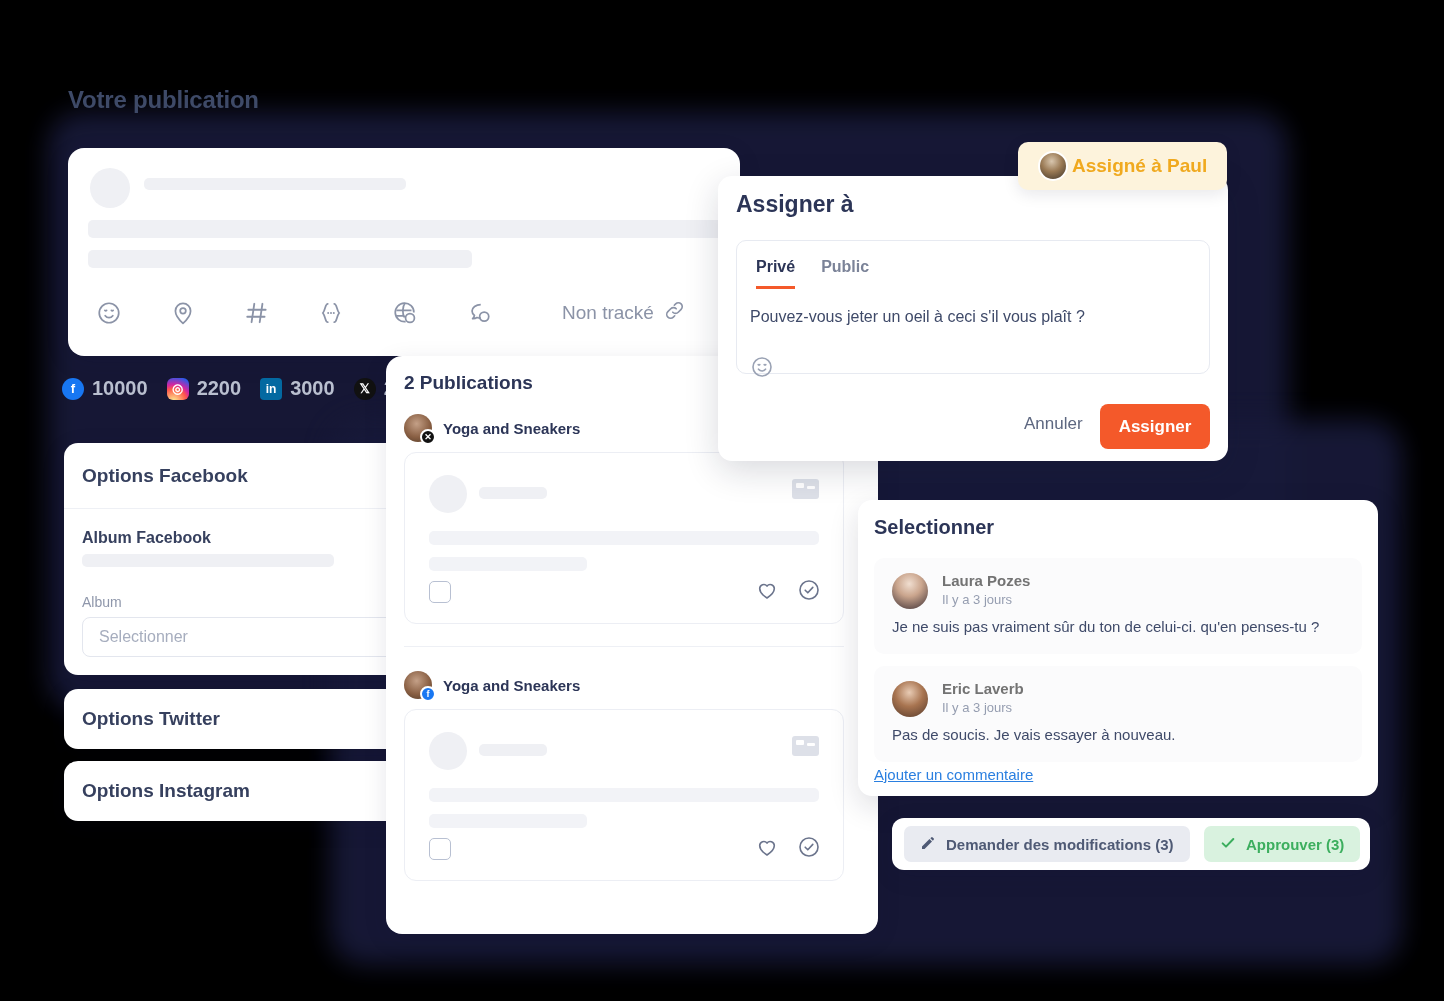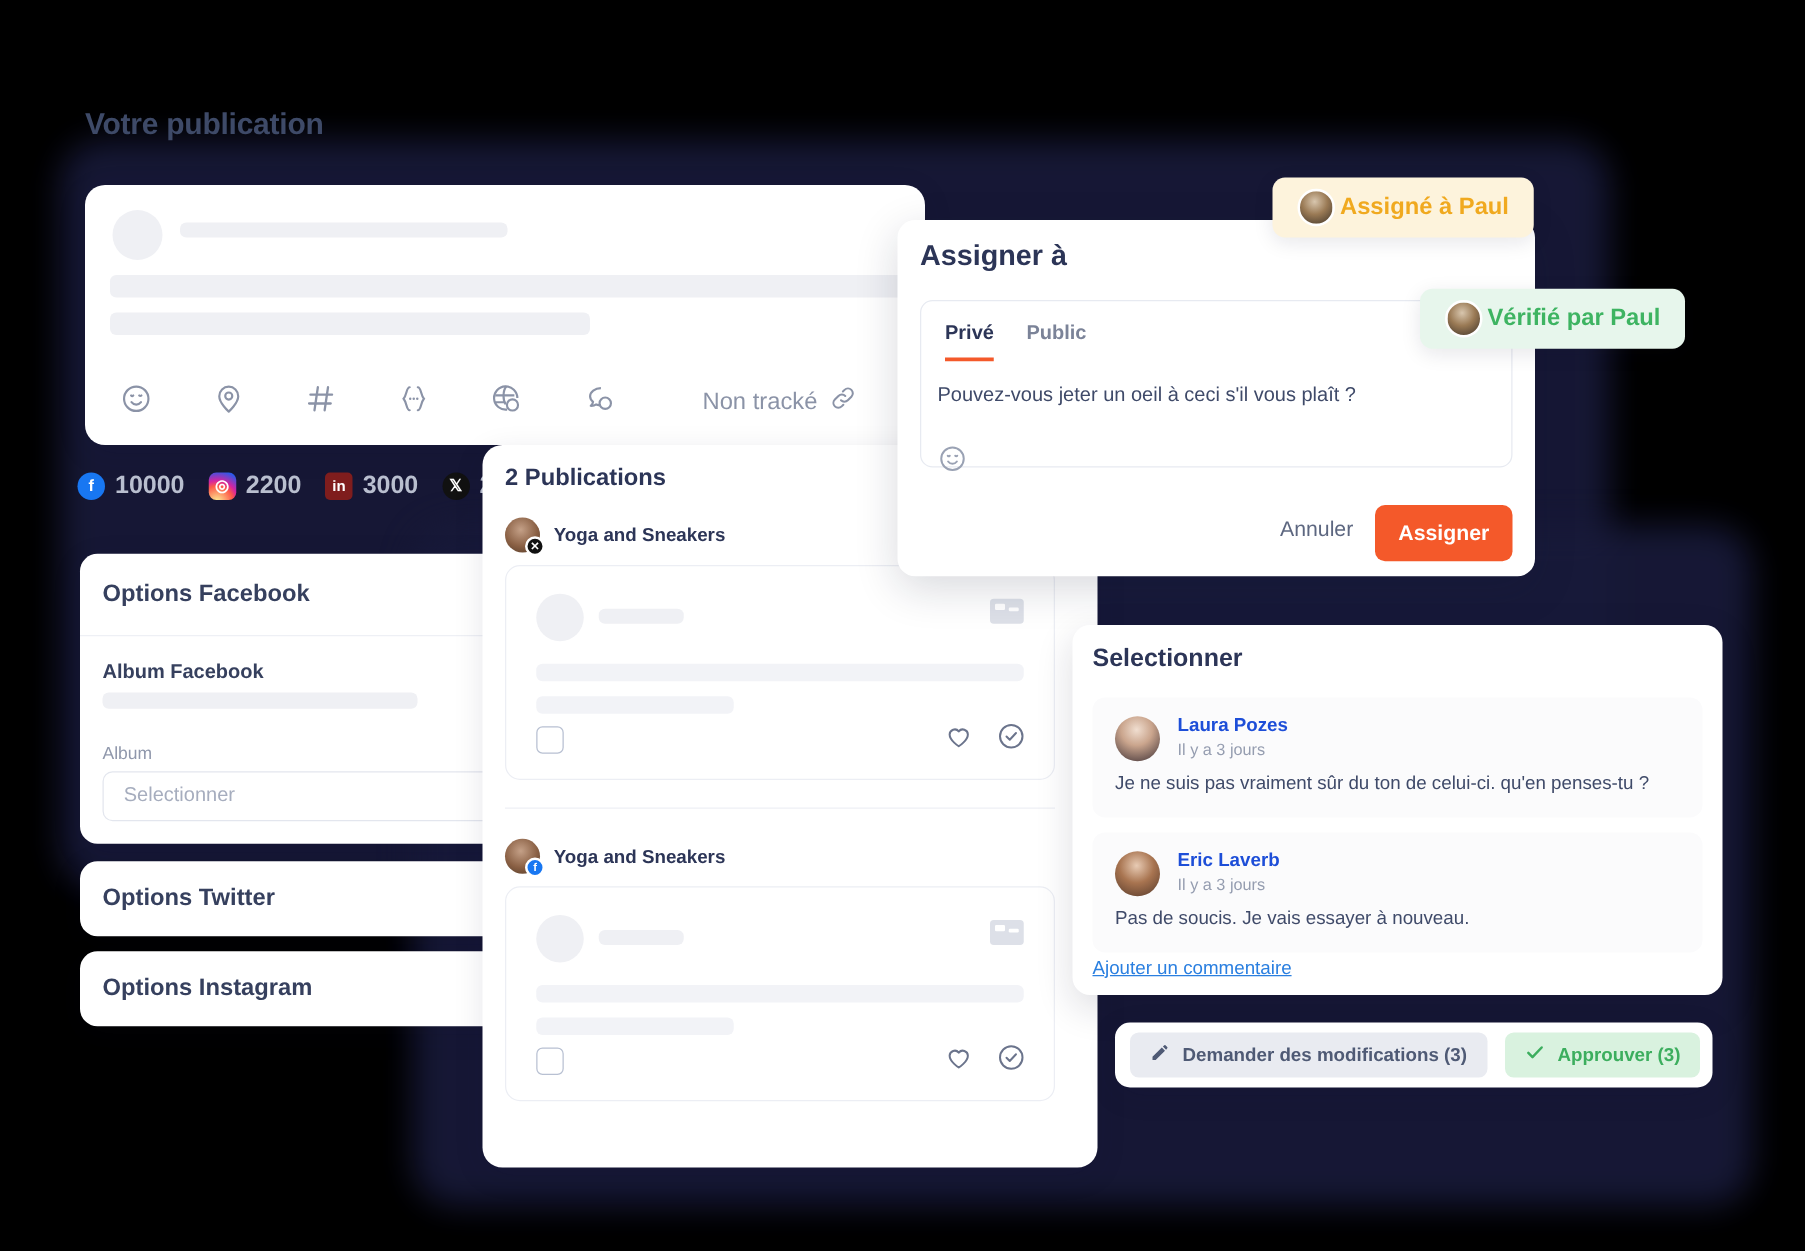--- a/index.html
+++ b/index.html
@@ -38,40 +38,40 @@
   }
 
   
   #composer { left: 68px; top: 148px; width: 672px; height: 208px; border-radius: 16px; }
   .ph-avatar { position:absolute; left:90px; top:168px; width:40px; height:40px; border-radius:50%; background:#eff0f4; }
   .ph-line { position:absolute; background:#eff0f4; border-radius:5px; }
   .pl1 { left:144px; top:178px; width:262px; height:12px; }
   .pl2 { left:88px;  top:220px; width:636px; height:18px; }
   .pl3 { left:88px;  top:250px; width:384px; height:18px; }
 
-  .toolbar { position:absolute; left:80px; top:290px; display:flex; align-items:flex-end; gap:16px; }
+  .toolbar { position:absolute; left:80px; top:290px; display:flex; align-items:center; gap:16px; }
   .tb-icon { width:58px; height:34px; display:flex; align-items:center; justify-content:center; color:#8b93a7; }
   .tb-icon svg { width:26px; height:26px; }
   .tb-text { display:flex; align-items:center; gap:9px; color:#8b93a7; font-size:19px; margin-left:38px; }
   .tb-text svg { width:23px; height:23px; }
   .wand-box {
     margin-left:30px; width:46px; height:46px; border:1.5px solid #e3e6ee; border-radius:11px;
     display:flex; align-items:center; justify-content:center; background:#fff;
   }
   .wand-box svg { width:25px; height:25px; }
 
   
   .counters { position:absolute; left:62px; top:377px; display:flex; align-items:center; gap:11px;
               font-size:20px; font-weight:700; color:#b9bfcf; }
   .counters .grp { display:flex; align-items:center; gap:8px; margin-right:8px; }
   .sbadge { width:22px; height:22px; border-radius:6px; display:flex; align-items:center; justify-content:center;
             color:#fff; font-size:13px; font-weight:700; flex:none; }
   .sb-fb { background:#1877f2; border-radius:50%; }
   .sb-ig { background: radial-gradient(circle at 30% 107%, #fdf497 0%, #fd5949 45%, #d6249f 60%, #285AEB 90%); }
-  .sb-li { background:#7f1d1d; border-radius:4px; font-size:12px; }
+  .sb-li { background:#0369a1; border-radius:4px; font-size:12px; }
   .sb-x  { background:#111; border-radius:50%; font-size:13px; }
 
   
   #optFb { left:64px; top:443px; width:384px; height:232px; }
   #optTw { left:64px; top:689px; width:384px; height:60px; }
   #optIg { left:64px; top:761px; width:384px; height:60px; }
   .panel-title { position:absolute; left:82px; font-size:19px; font-weight:700; color:#36405e; }
   .pt-fb { top:465px; }
   .pt-tw { top:708px; }
   .pt-ig { top:780px; }
@@ -148,21 +148,21 @@
   
   #comments { left:858px; top:500px; width:520px; height:296px; border-radius:14px;
               box-shadow:0 10px 30px rgba(18,22,52,.14); }
   .cm-title { position:absolute; left:874px; top:516px; font-size:20px; font-weight:700; color:#2c3557; }
   .cm-item { position:absolute; left:874px; width:488px; background:#fbfbfc; border-radius:10px; }
   .cm-1 { top:558px; height:96px; }
   .cm-2 { top:666px; height:96px; }
   .cm-ava { position:absolute; left:18px; top:15px; width:36px; height:36px; border-radius:50%; }
   .ava-laura { background: radial-gradient(circle at 48% 30%, #f0ded0 0%, #caa58d 40%, #3a2d33 100%); }
   .ava-eric  { background: radial-gradient(circle at 48% 32%, #e8cbb4 0%, #a87450 45%, #53382a 100%); }
-  .cm-name { position:absolute; left:68px; top:14px; font-size:15px; font-weight:700; color:#1d4ed8; }
+  .cm-name { position:absolute; left:68px; top:14px; font-size:15px; font-weight:700; color:#737373; }
   .cm-time { position:absolute; left:68px; top:34px; font-size:13px; color:#959db0; }
   .cm-text { position:absolute; left:18px; top:60px; right:14px; font-size:15px; color:#3f4a69; }
   .cm-add { position:absolute; left:874px; top:766px; font-size:15px; color:#2a7fe0;
             text-decoration:underline; cursor:pointer; }
 
   
   #approve { left:892px; top:818px; width:478px; height:52px; border-radius:12px; }
   .ab-btn { position:absolute; top:826px; height:36px; border-radius:7px; display:flex; align-items:center;
             gap:10px; padding:0 16px; font-size:15px; font-weight:700; border:none; font-family:inherit; cursor:pointer; }
   .ab-mod { left:904px; background:#e9ebf1; color:#4f5a75; }
@@ -358,24 +358,20 @@
         <path d="M14.2 9.6c.5.5 1.1.5 1.6 0"></path>
     </svg>
   </div>
   <button class="btn-cancel">Annuler</button>
   <button class="btn-assign">Assigner</button>
 
   <div class="chip chip-amber">
     <span class="ava ava-paul"></span>
     <span>Assigné à Paul</span>
   </div>
-  <div class="chip chip-green1">
-    <span class="ava ava-paul"></span>
-    <span>Vérifié par Paul</span>
-  </div>
 
   <div class="card" id="comments"></div>
   <div class="cm-title">Selectionner</div>
 
   <div class="cm-item cm-1">
     <span class="cm-ava ava-laura"></span>
     <span class="cm-name">Laura Pozes</span>
     <span class="cm-time">Il y a 3 jours</span>
     <span class="cm-text">Je ne suis pas vraiment sûr du ton de celui-ci. qu'en penses-tu ?</span>
   </div>

